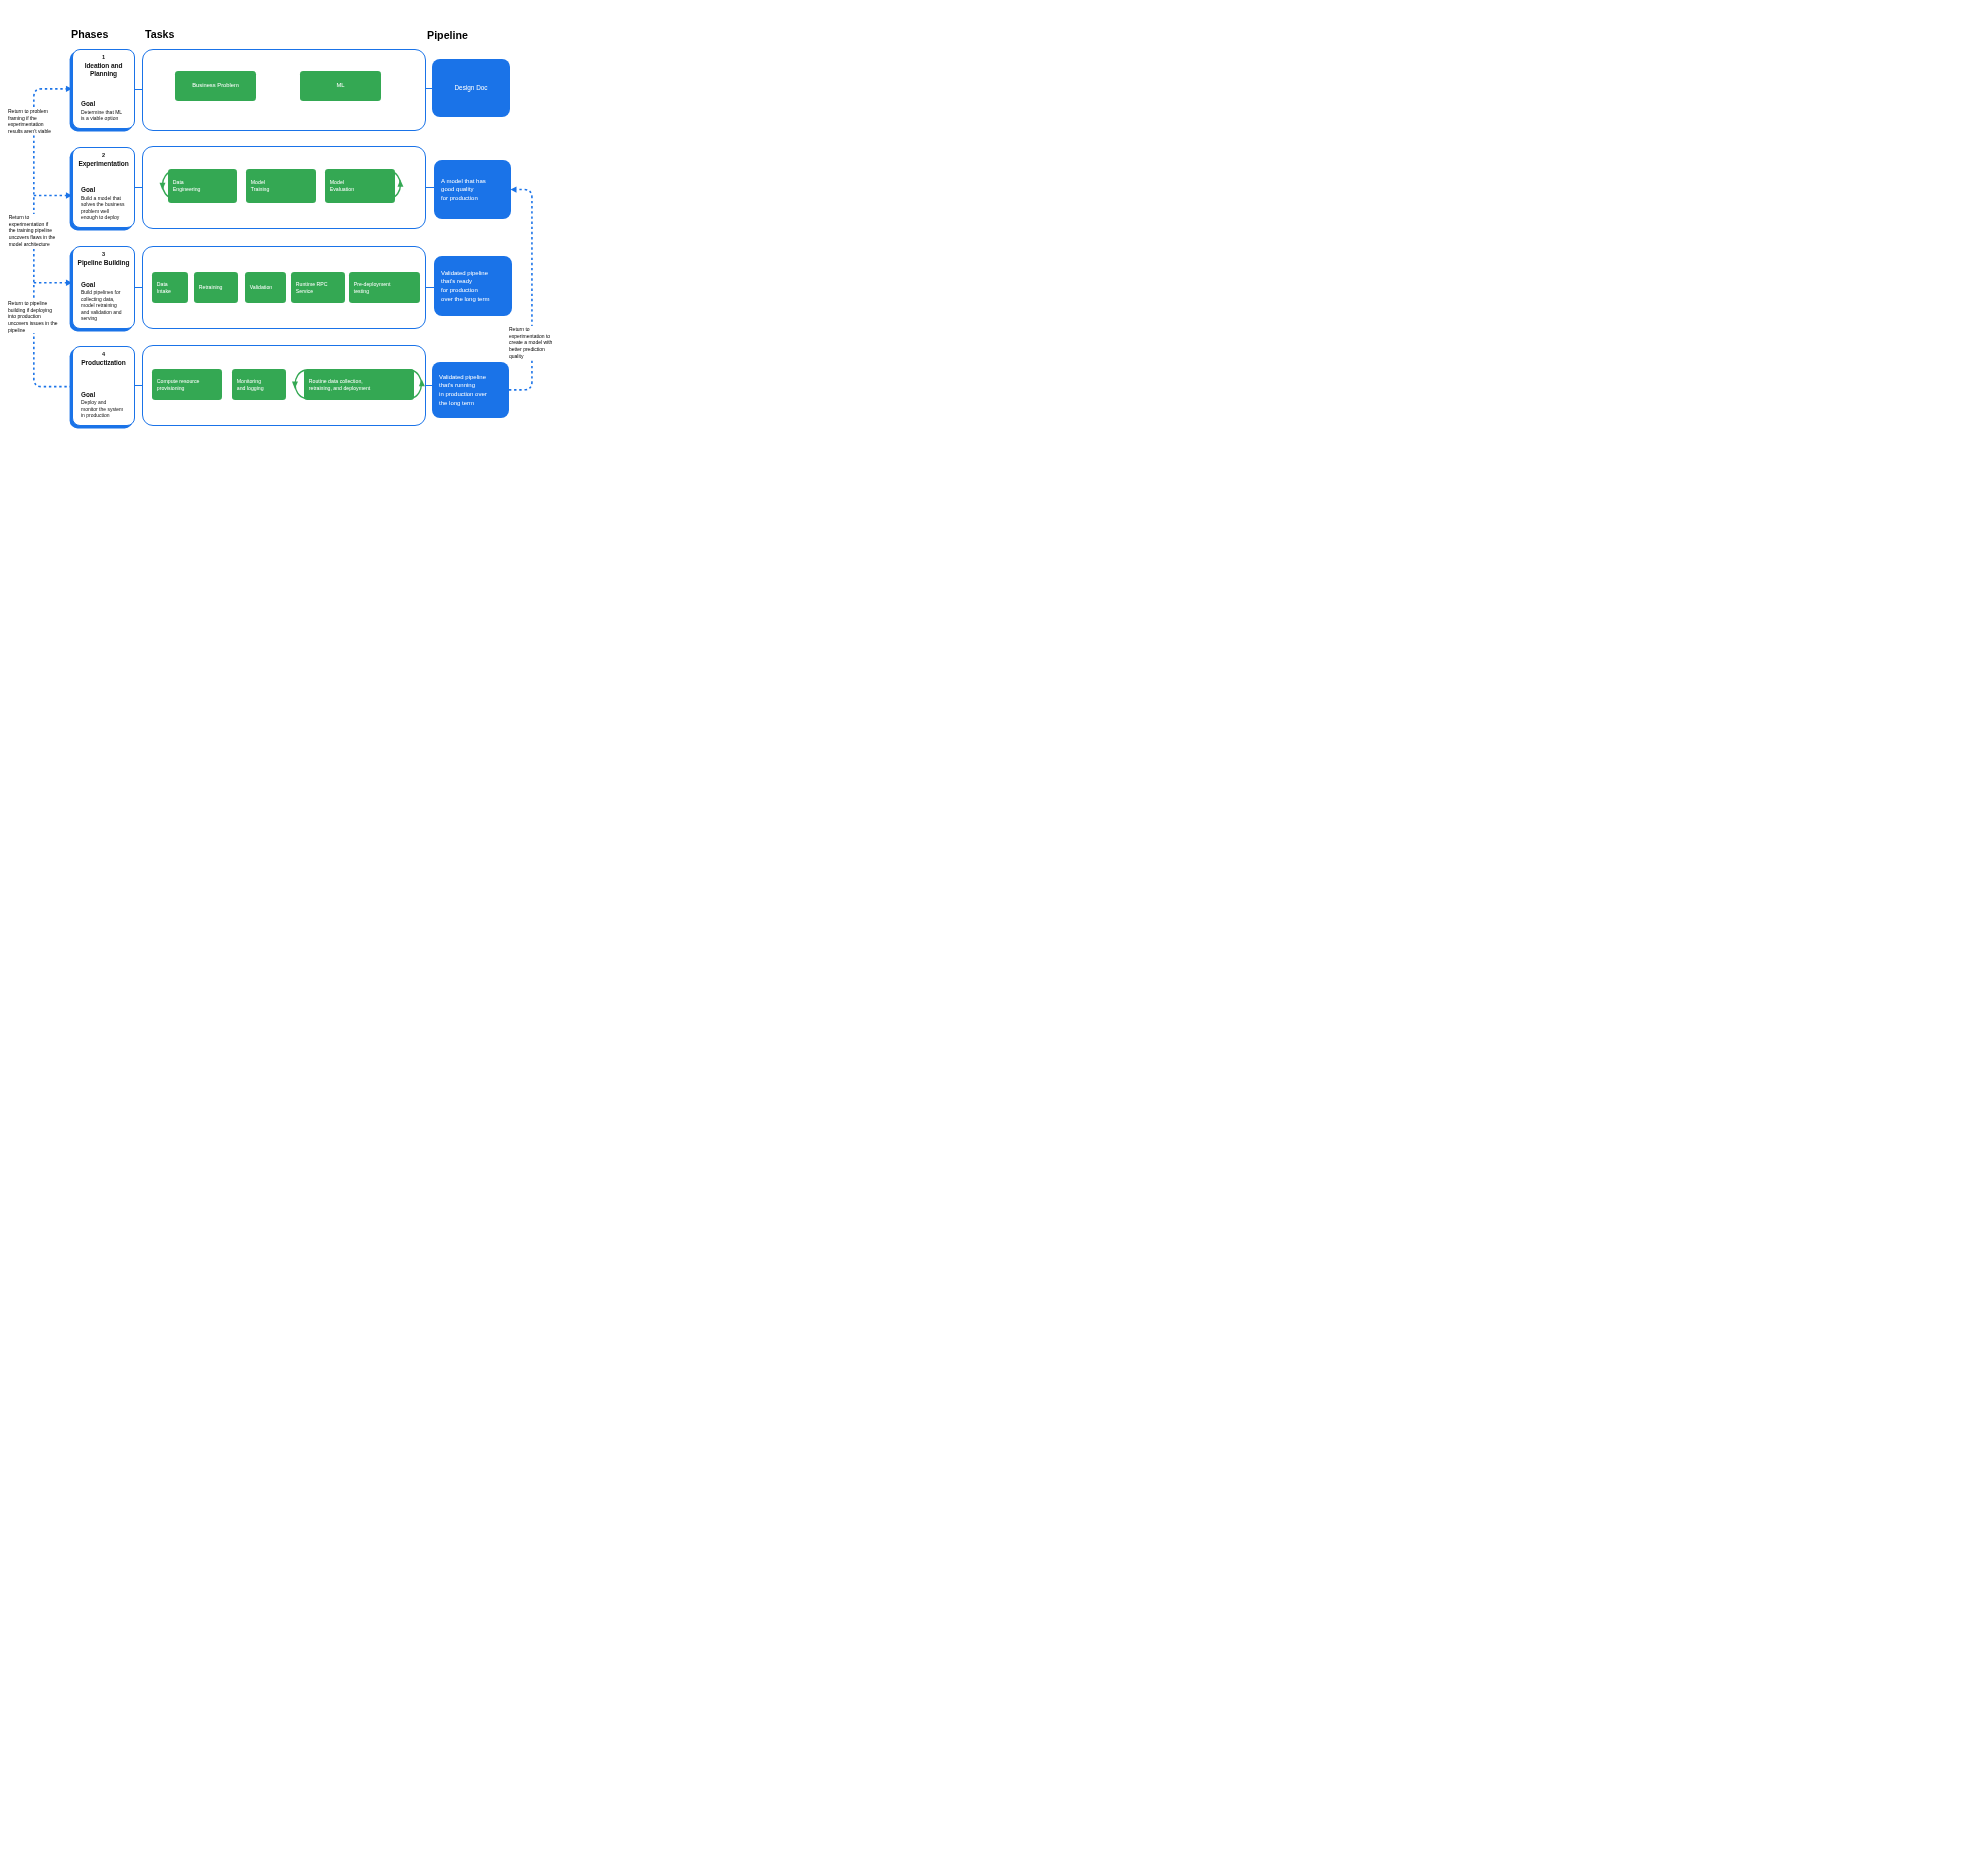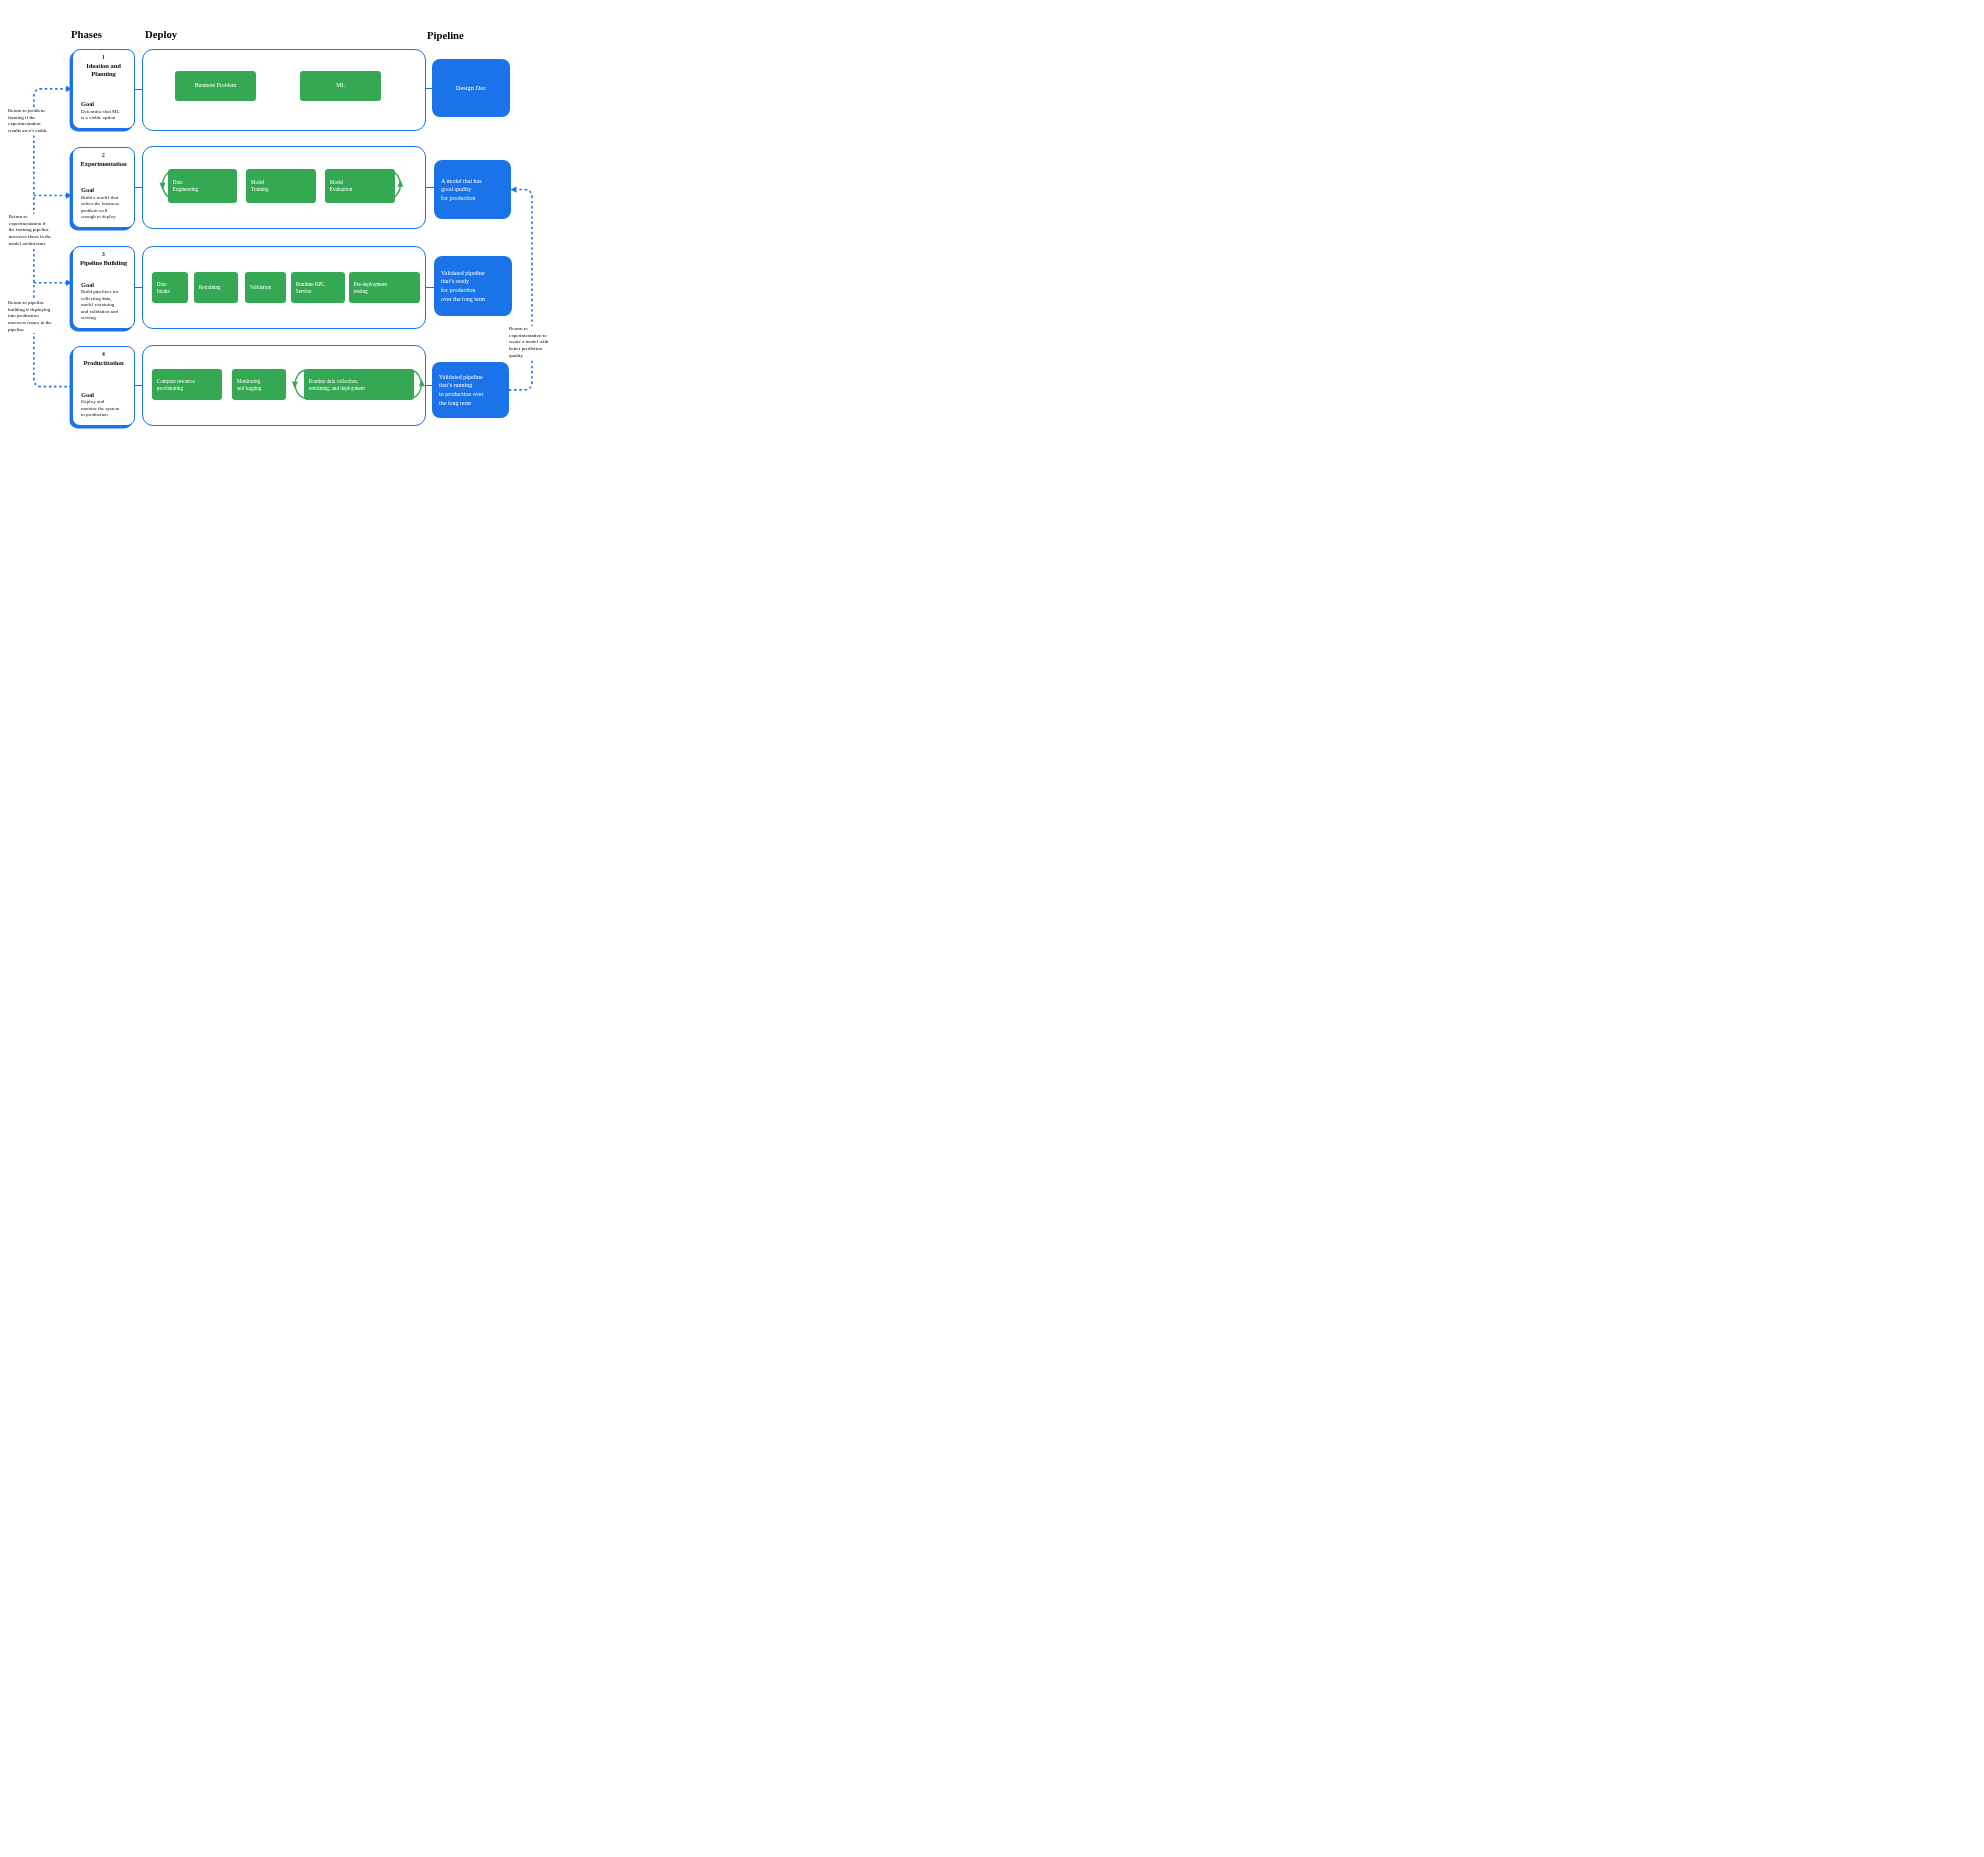--- a/index.html
+++ b/index.html
@@ -1,18 +1,18 @@
 <!DOCTYPE html>
 <html style="font-size:6.4px"><head>
 <meta charset="utf-8">
 <style>
   html,body{margin:0;padding:0;background:#fff;}
   #canvas{
     position:relative; width:563px; height:464px; background:#ffffff;
-    font-family:Liberation Serif, serif; color:#111; overflow:hidden;
+    font-family:Liberation Sans, sans-serif; color:#111; overflow:hidden;
   }
   .hdr{position:absolute; font-size:10.7px; font-weight:700; color:#000;}
   
   .conn{position:absolute; height:1.2px; background:#1a73e8; z-index:1;}
   .tlink{position:absolute; height:1.2px; background:#34a853; z-index:1;}
   
   #paths{position:absolute; left:0; top:0; z-index:2; pointer-events:none;}
   .dot{fill:none; stroke:#1a73e8; stroke-width:4; stroke-dasharray:6 7;}
   .ah{fill:#1a73e8;}
   .arc{fill:none; stroke:#34a853; stroke-width:3.5;}
@@ -43,21 +43,21 @@
     color:#fff; display:flex; align-items:center; padding:0 7.1px; font-size:6px;
     line-height:1.42; box-sizing:border-box; white-space:pre-line;}
   .outcome-card.center{justify-content:center; text-align:center; font-size:6.4px;}
 </style>
 </head>
 <body>
 
 <div id="canvas">
 
   <div class="hdr" style="left:71px; top:28px;">Phases</div>
-  <div class="hdr" style="left:145px; top:28px;">Deploy</div>
+  <div class="hdr" style="left:145px; top:28px;">Tasks</div>
   <div class="hdr" style="left:427px; top:29px;">Pipeline</div>
 
   <div class="conn" style="left:135px; top:89px; width:7.1px;"></div>
   <div class="conn" style="left:426px; top:88px; width:6.4px;"></div>
   <div class="conn" style="left:135px; top:187px; width:7.1px;"></div>
   <div class="conn" style="left:426px; top:187px; width:8px;"></div>
   <div class="conn" style="left:135px; top:287px; width:7.1px;"></div>
   <div class="conn" style="left:426px; top:287px; width:8px;"></div>
   <div class="conn" style="left:135px; top:385px; width:7.1px;"></div>
   <div class="conn" style="left:426px; top:385px; width:6.4px;"></div>

